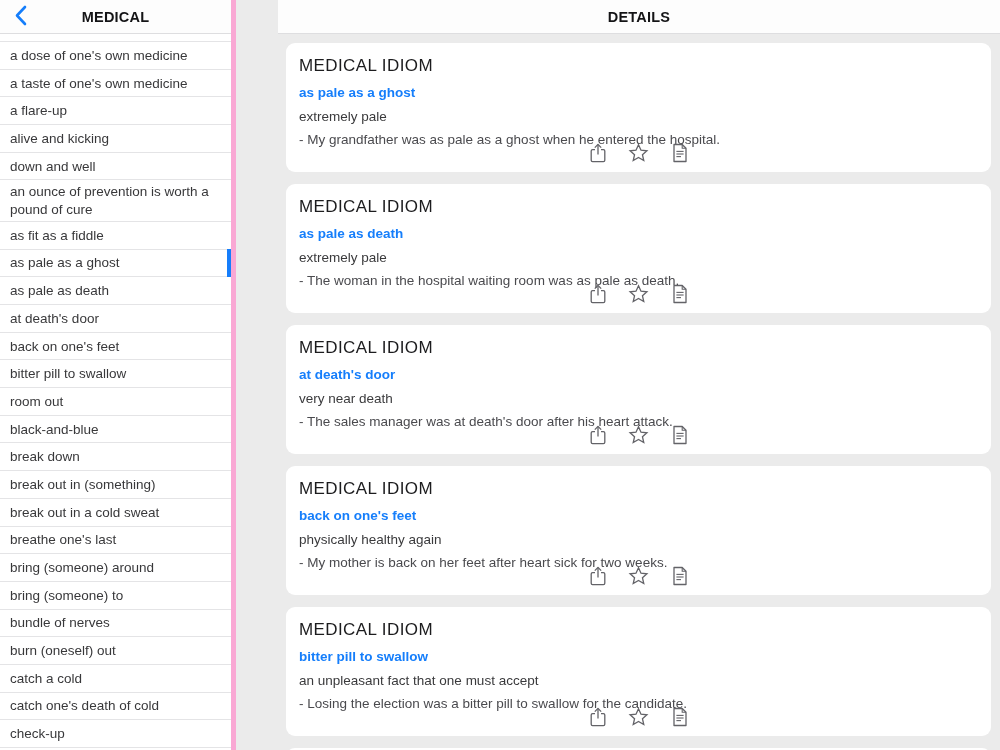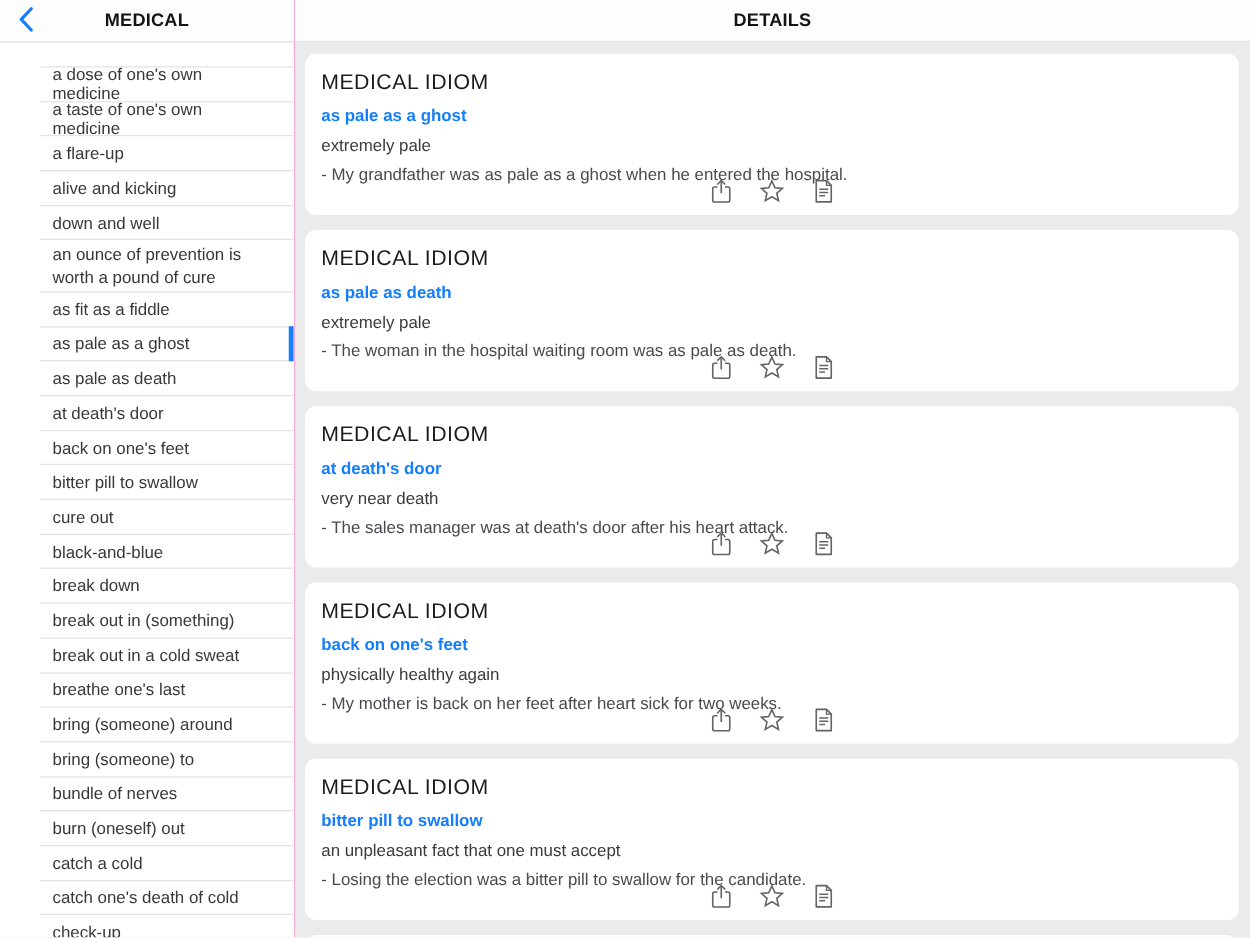--- a/index.html
+++ b/index.html
@@ -1,33 +1,33 @@
 <!DOCTYPE html>
 <html><head>
 <meta charset="utf-8">
 <style>
   * { margin:0; padding:0; box-sizing:border-box; }
   html,body { width:1000px; height:750px; overflow:hidden; }
   body { font-family:"Liberation Sans","DejaVu Sans",sans-serif; background:#fff; }
   .app { display:flex; width:1000px; height:750px; }
 
   
-  .left-panel { width:236px; min-width:236px; background:#fff; border-right:1px solid #f9a8d4; display:flex; flex-direction:column;gap:12px; }
+  .left-panel { width:236px; min-width:236px; background:#fff; border-right:5px solid #f9a8d4; display:flex; flex-direction:column; }
   .panel-header { height:34px; min-height:34px; background:#fdfdfd; border-bottom:1px solid #dedee0; position:relative; display:flex; align-items:center; justify-content:center; }
   .panel-title { font-size:14.5px; font-weight:bold; color:#141416; letter-spacing:.2px; }
   .back-btn { position:absolute; left:8px; top:0; height:100%; display:flex; align-items:center; padding:0 6px; cursor:pointer; background:none; border:none; }
-  .list-scroll { flex:1; overflow:hidden; padding-top:7px; background:#fff;margin-left:32px; }
+  .list-scroll { flex:1; overflow:hidden; padding-top:7px; background:#fff; }
   .rows { border-top:1px solid #e4e4e6; }
   .row { position:relative; height:27.7px; border-bottom:1px solid #e4e4e6; display:flex; align-items:center; padding:0 16px 0 10px; font-size:13.5px; color:#38383a; cursor:pointer; }
   .row.multiline { height:41.5px; line-height:1.3; }
   .sel-bar { display:none; position:absolute; right:0; top:-1px; bottom:-1px; width:4px; }
   .row.selected .sel-bar { display:block; }
 
   
-  .right-panel { flex:1; display:flex; flex-direction:column; background:#ebebeb; }
+  .right-panel { flex:1; display:flex; flex-direction:column; background:#ebebeb;padding-left:42px; }
   .right-panel .panel-header { border-bottom:1px solid #dedee0; }
   .cards { flex:1; overflow:hidden; padding:9px 9px 0 8px; }
   .card { position:relative; background:#fff; border-radius:9px; height:129px; margin-bottom:12px; padding:13px 14px 0 13px; }
   .card.partial { height:40px; margin-bottom:0; }
   .card-label { font-size:17px; font-weight:400; letter-spacing:.4px; color:#1c1c1e; margin-bottom:9px; }
   .card-title { font-size:13.5px; font-weight:bold; margin-bottom:8.5px; cursor:pointer; }
   .card-def { font-size:13.5px; color:#3a3a3c; margin-bottom:8.5px; }
   .card-example { font-size:13.5px; color:#4a4a4e; }
   .card-actions { position:absolute; left:0; right:0; bottom:9px; display:flex; justify-content:center; align-items:center; gap:21px; }
   .icon-btn { background:none; border:none; width:20px; height:20px; padding:0; cursor:pointer; display:flex; align-items:center; justify-content:center; }
@@ -93,21 +93,21 @@
   </div>
           <div class="row">
     <span>back on one's feet</span>
 
   </div>
           <div class="row">
     <span>bitter pill to swallow</span>
 
   </div>
           <div class="row">
-    <span>cure out</span>
+    <span>room out</span>
 
   </div>
           <div class="row">
     <span>black-and-blue</span>
 
   </div>
           <div class="row">
     <span>break down</span>
 
   </div>

